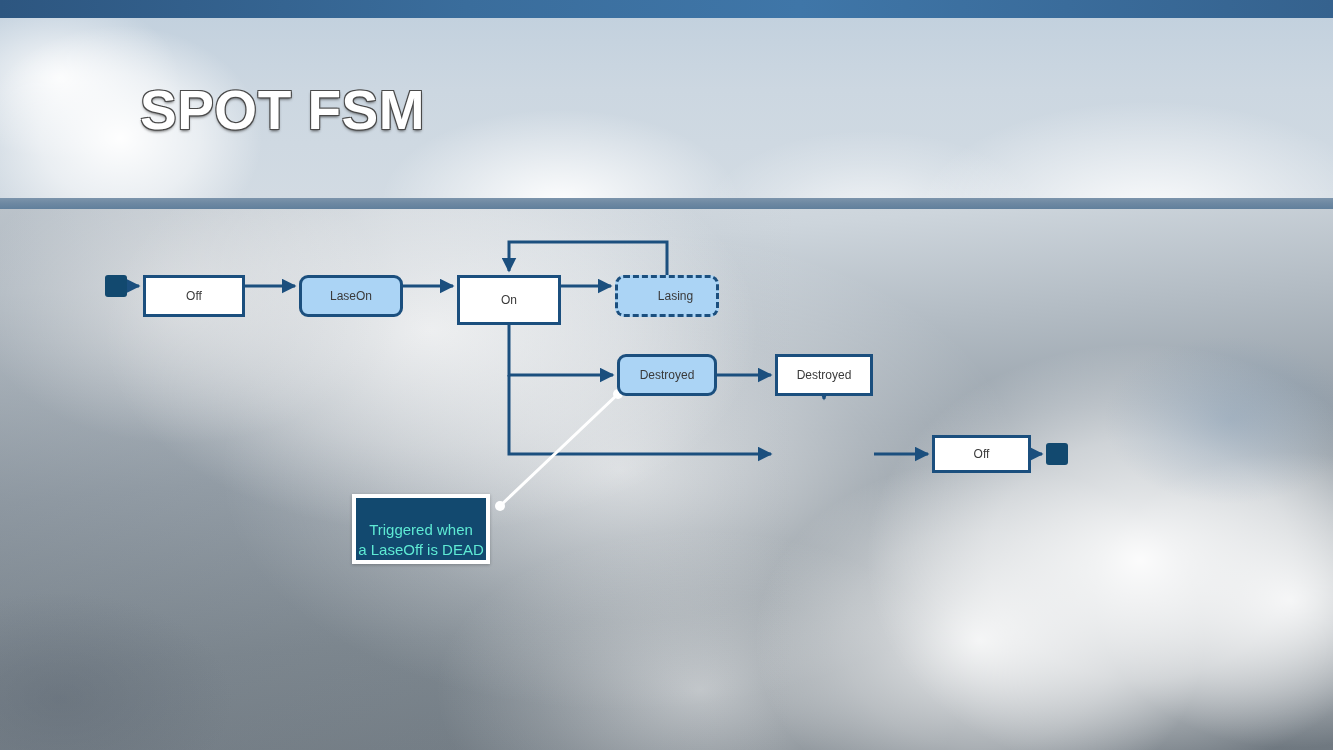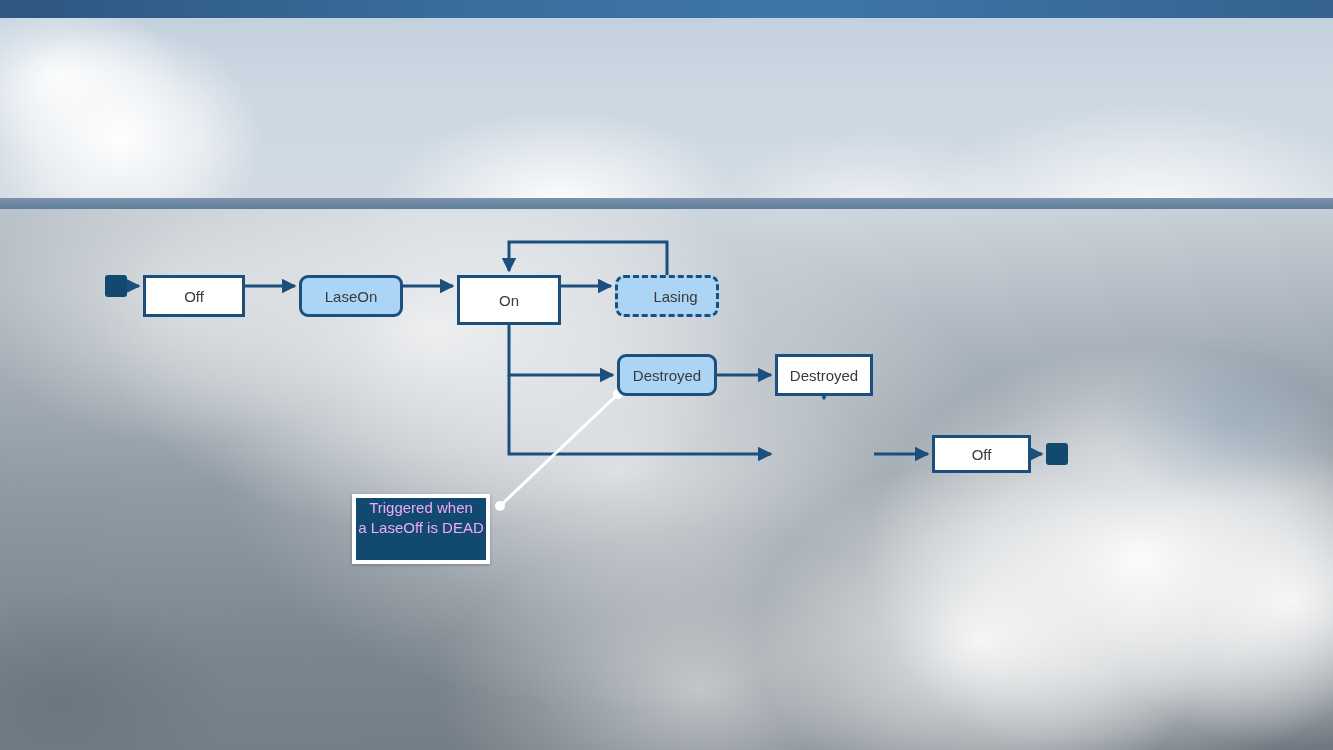--- a/index.html
+++ b/index.html
@@ -97,21 +97,21 @@
     pointer-events: none;
   }
 
   
   .node {
     position: absolute;
     box-sizing: border-box;
     display: flex;
     align-items: center;
     justify-content: center;
-    font-size: 15px;
+    font-size: 12px;
     color: #3a3a3a;
     border: 3px solid #1b4f7e;
     z-index: 3;
   }
   .node.white  { background: #ffffff; }
   .node.blue   { background: #abd4f5; border-radius: 9px; }
   .node.dashed { background: #abd4f5; border-radius: 9px; border-style: dashed; border-width: 3px; padding-left: 17px; }
 
   .terminal {
     position: absolute;
@@ -119,43 +119,44 @@
     background: #12496f;
     border-radius: 3px;
     z-index: 3;
   }
 
   .callout {
     position: absolute;
     box-sizing: border-box;
     background: #12496f;
     border: 4px solid #ffffff;
-    color: #f0abfc;
+    color: #5eead4;
     font-size: 15px;
     line-height: 1.35;
     text-align: center;
     display: flex;
-    align-items: flex-start;
+    align-items: flex-end;
     justify-content: center;
     z-index: 4;
     box-shadow: 0 1px 3px rgba(0,0,0,0.25);
   }
   .callout span { display: block; }
 </style>
 </head>
 <body>
 
 <div id="slide">
 
   <div class="sky-body"></div>
 
   <div class="top-strip"></div>
   <div class="header-band"></div>
   <div class="header-divider"></div>
 
+  <div class="slide-title">SPOT FSM</div>
 
   <div class="diagram">
 
     <svg class="connectors" viewBox="0 0 1333 541" width="1333" height="541" xmlns="http://www.w3.org/2000/svg">
       <defs>
         <marker id="arrow" viewBox="0 0 10 10" refX="9" refY="5" markerWidth="5" markerHeight="5" orient="auto-start-reverse">
           <path d="M 0 0 L 10 5 L 0 10 z" fill="#1b4f7e"></path>
         </marker>
       </defs>
       <g fill="none" stroke="#1b4f7e" stroke-width="3" marker-end="url(#arrow)">

